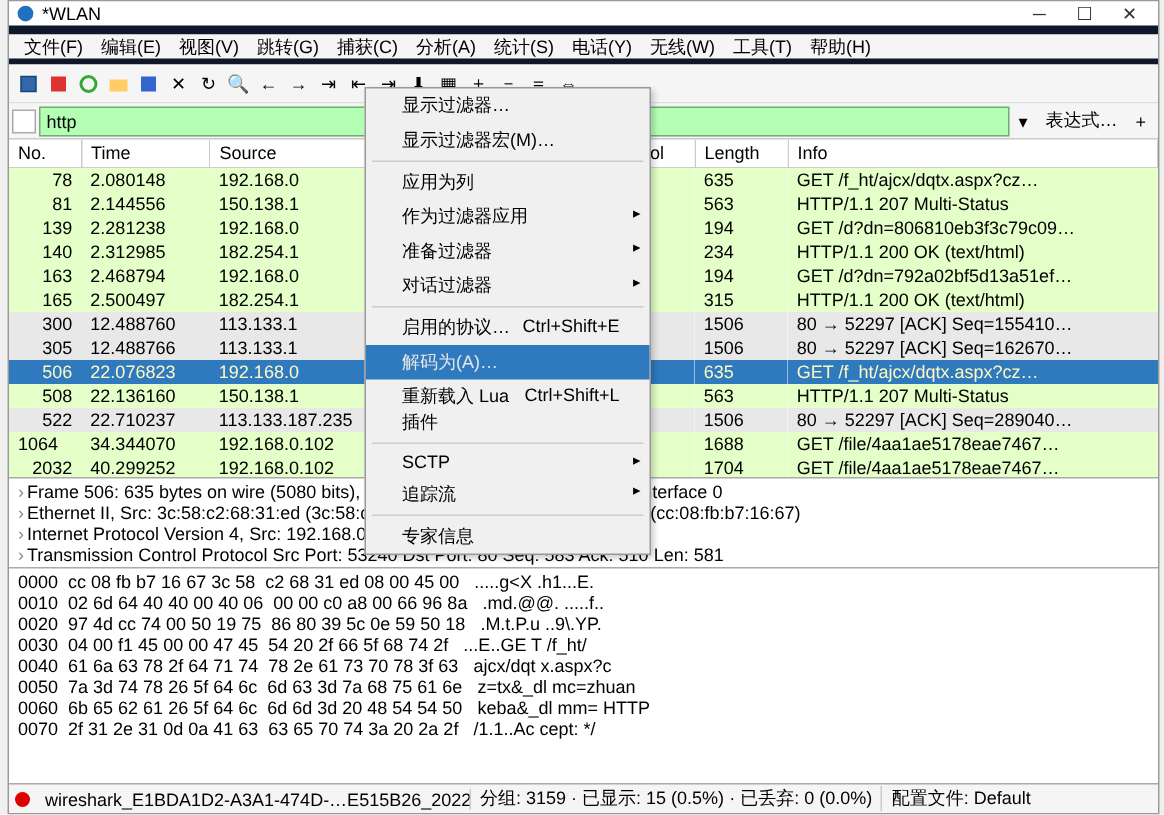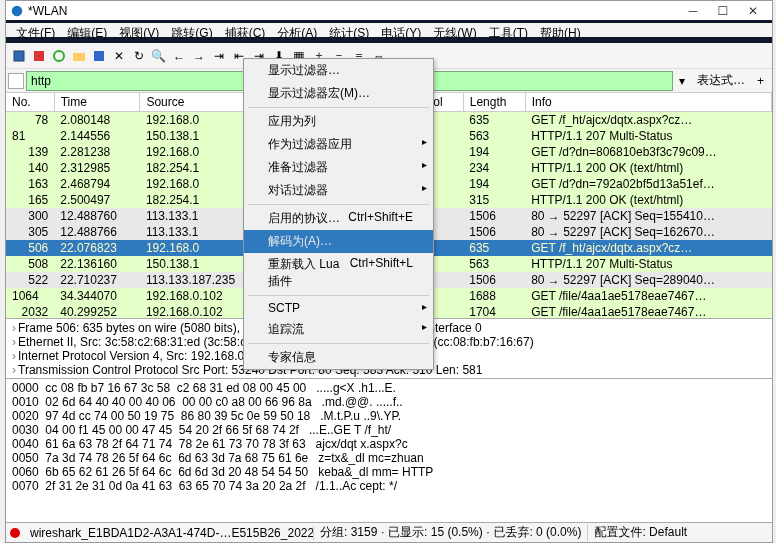--- a/index.html
+++ b/index.html
@@ -1,22 +1,22 @@
 <!DOCTYPE html>
 <html><head>
 <meta charset="utf-8">
 <style>
 * { margin: 0; padding: 0; box-sizing: border-box; font-family: "Microsoft YaHei", sans-serif; font-size: 12px; }
 body { background: #f0f0f0; width: 776px; height: 543px; position: relative; }
 .window { position: absolute; left: 5px; top: 0; width: 768px; height: 543px; background: #fff; border: 1px solid #999; display: flex; flex-direction: column; }
-.titlebar { height: 22px; background: #fff; display: flex; align-items: center; padding: 0 4px; border-bottom: 3px solid #0f172a; }
+.titlebar { height: 22px; background: #fff; display: flex; align-items: center; padding: 0 4px; border-bottom: 6px solid #0f172a; }
 .titlebar .icon { width: 14px; height: 14px; margin-right: 4px; }
 .titlebar .title { flex: 1; font-size: 12px; }
 .titlebar .winbtn { width: 30px; height: 20px; text-align: center; line-height: 20px; color: #333; }
-.menubar { height: 20px; display: flex; align-items: flex-start; padding: 0 4px; background: #f5f5f5; border-bottom: 6px solid #0f172a; }
+.menubar { height: 20px; display: flex; align-items: center; padding: 0 4px; background: #f5f5f5; border-bottom: 4px solid #0f172a; }
 .menubar span { padding: 2px 6px; cursor: default; }
 .toolbar { height: 26px; display: flex; align-items: center; padding: 0 4px; background: #f5f5f5; border-bottom: 1px solid #ddd; gap: 2px; }
 .toolbar .tbtn { width: 18px; height: 18px; border: 1px solid transparent; display: inline-flex; align-items: center; justify-content: center; }
 .filterbar { height: 24px; display: flex; align-items: center; padding: 2px; background: #f5f5f5; border-bottom: 1px solid #ccc; }
 .filterbar .fbox { width: 16px; height: 16px; border: 1px solid #aaa; background: #fff; margin-right: 2px; }
 .filterbar input { flex: 1; height: 20px; background: #b3ffb3; border: 1px solid #7a7; padding: 0 4px; font-size: 12px; }
 .filterbar .fend { padding: 0 6px; }
 .packets { flex: 0 0 225px; overflow: hidden; position: relative; }
 .packets table { width: 100%; border-collapse: collapse; font-family: "Consolas", monospace; font-size: 11px; }
 .packets th { background: #fff; border-right: 1px solid #ccc; border-bottom: 1px solid #ccc; padding: 2px 6px; text-align: left; font-weight: normal; position: sticky; top: 0; }
@@ -133,21 +133,21 @@
           <tr class="light">
             <td style="text-align: right;">78</td>
             <td>2.080148</td>
             <td>192.168.0</td>
             <td></td>
             <td>HTTP</td>
             <td>635</td>
             <td>GET /f_ht/ajcx/dqtx.aspx?cz…</td>
           </tr>
           <tr class="light">
-            <td style="text-align: left; margin-left: 10px;">81</td>
+            <td style="text-align: right; margin-left: 10px;">81</td>
             <td>2.144556</td>
             <td>150.138.1</td>
             <td></td>
             <td>HTTP</td>
             <td>563</td>
             <td>HTTP/1.1 207 Multi-Status</td>
           </tr>
           <tr class="light">
             <td style="text-align: right;">139</td>
             <td>2.281238</td>

